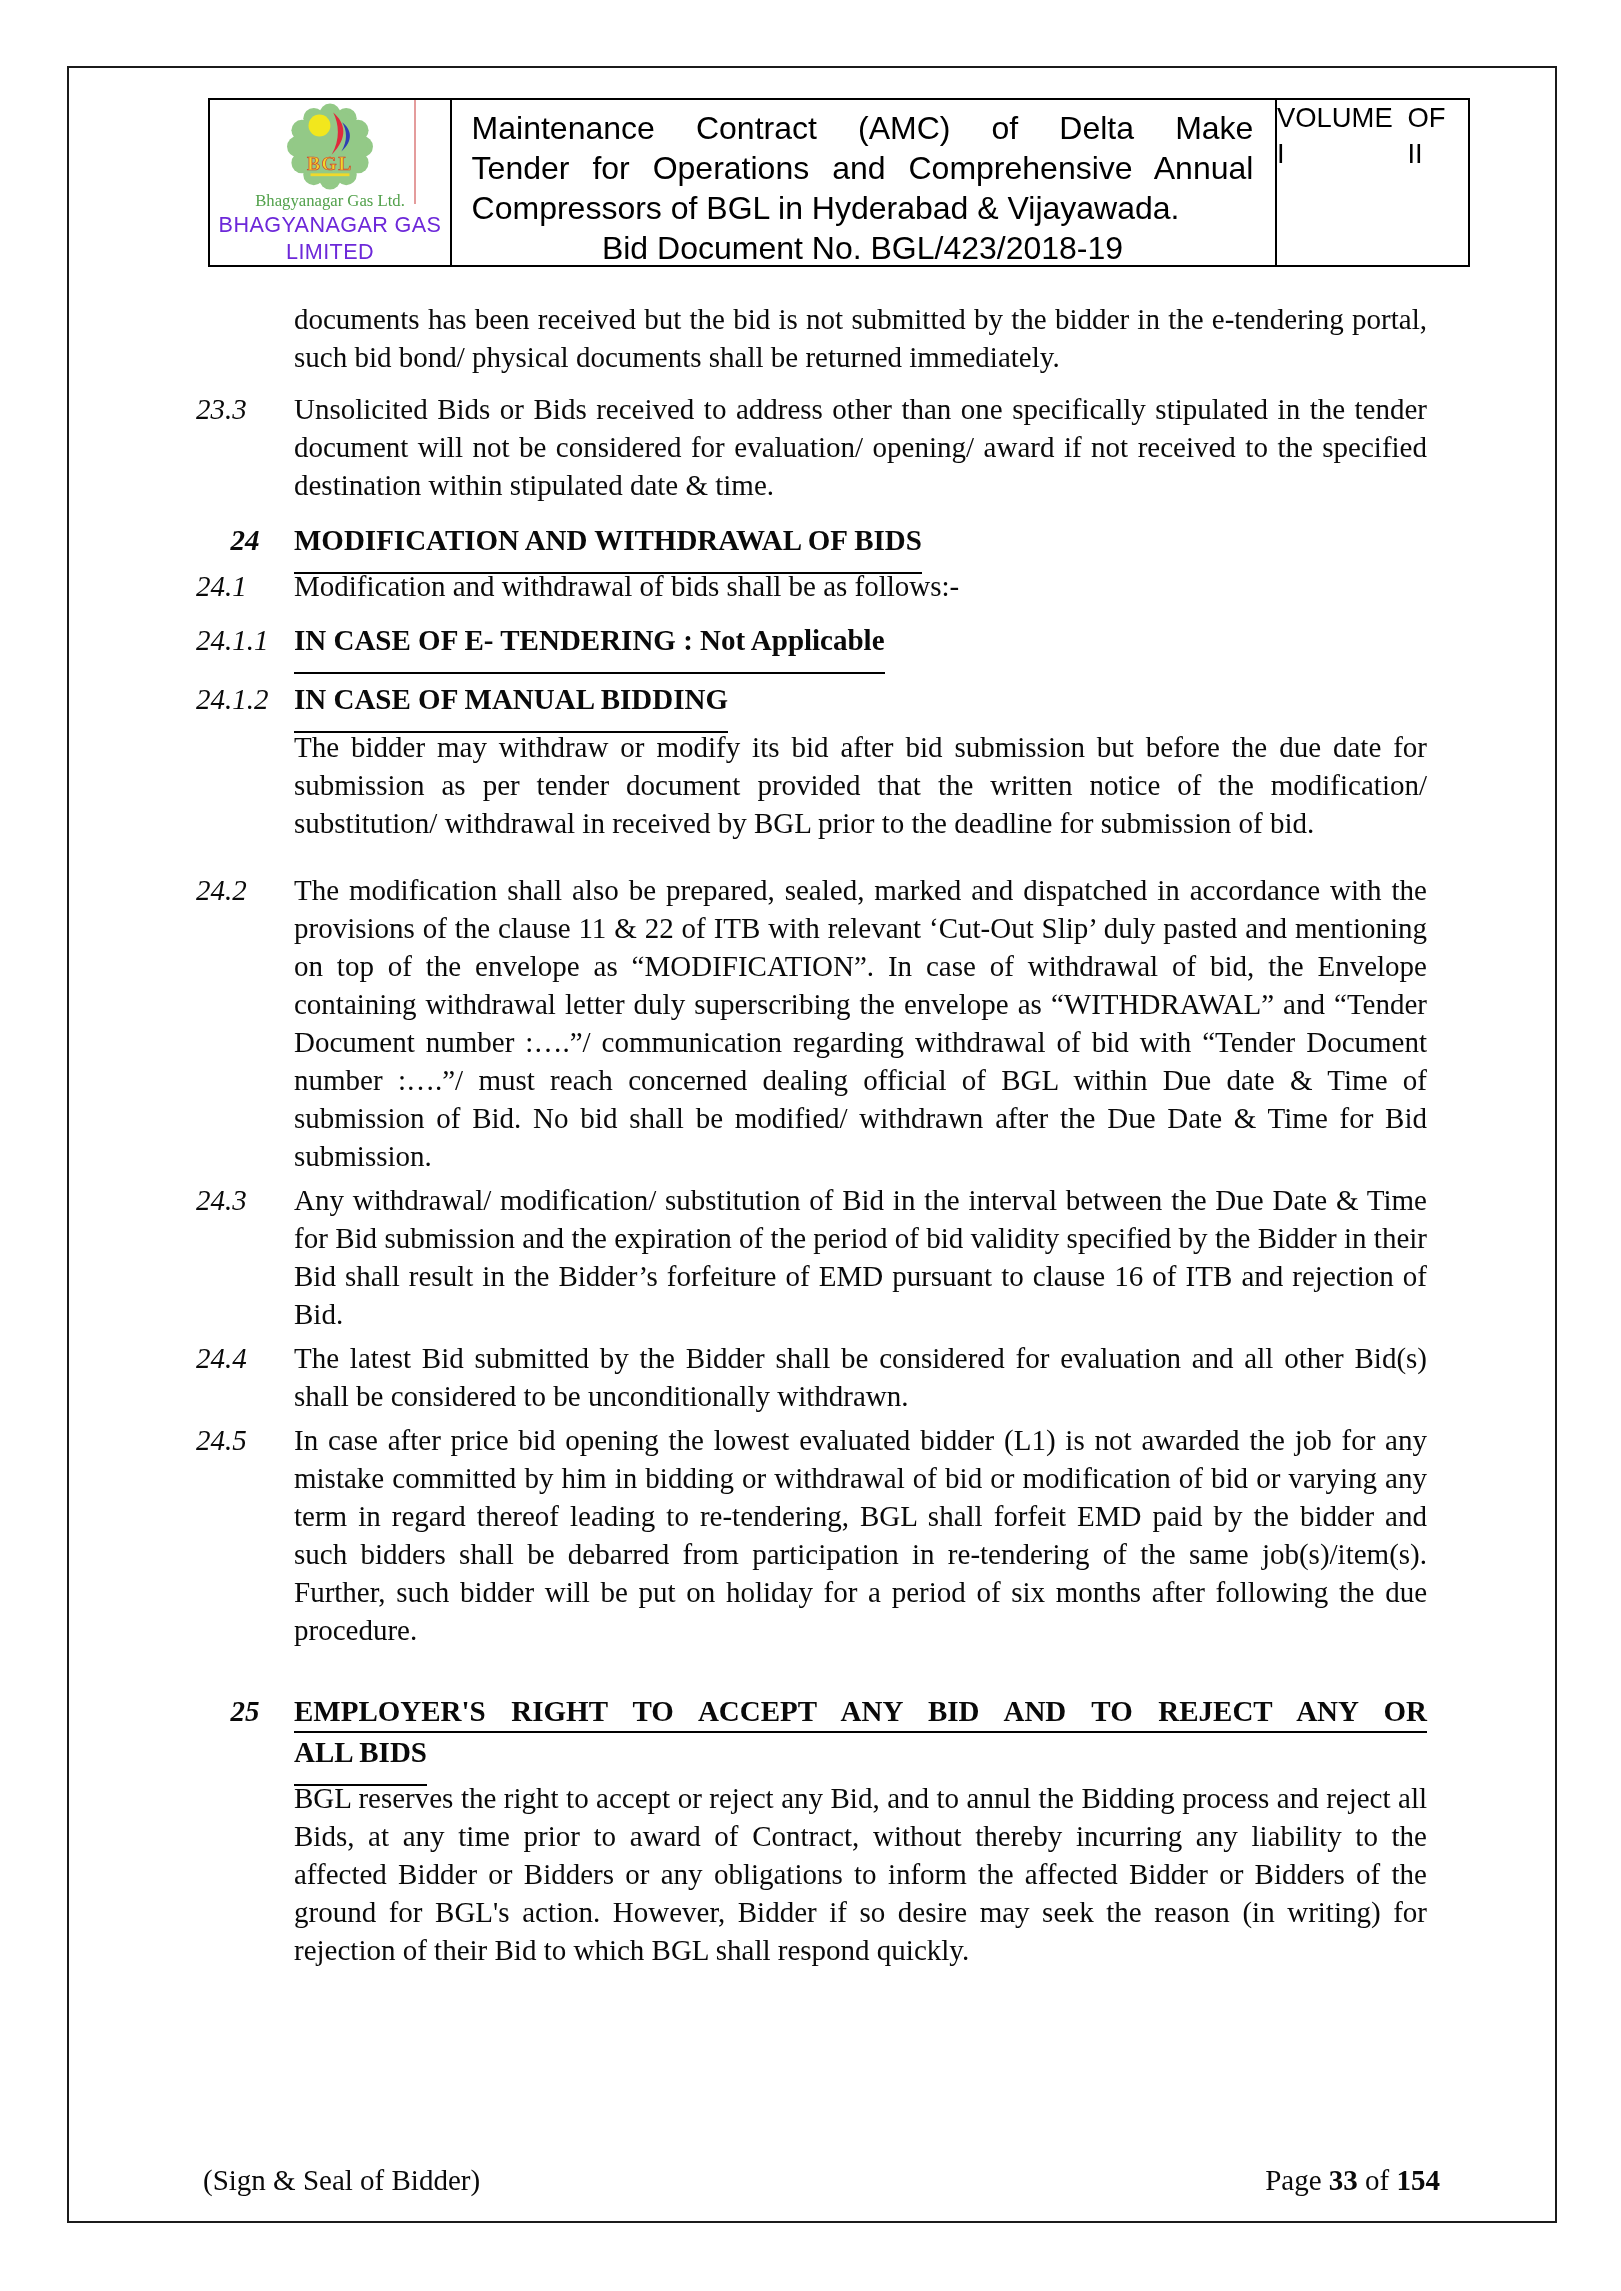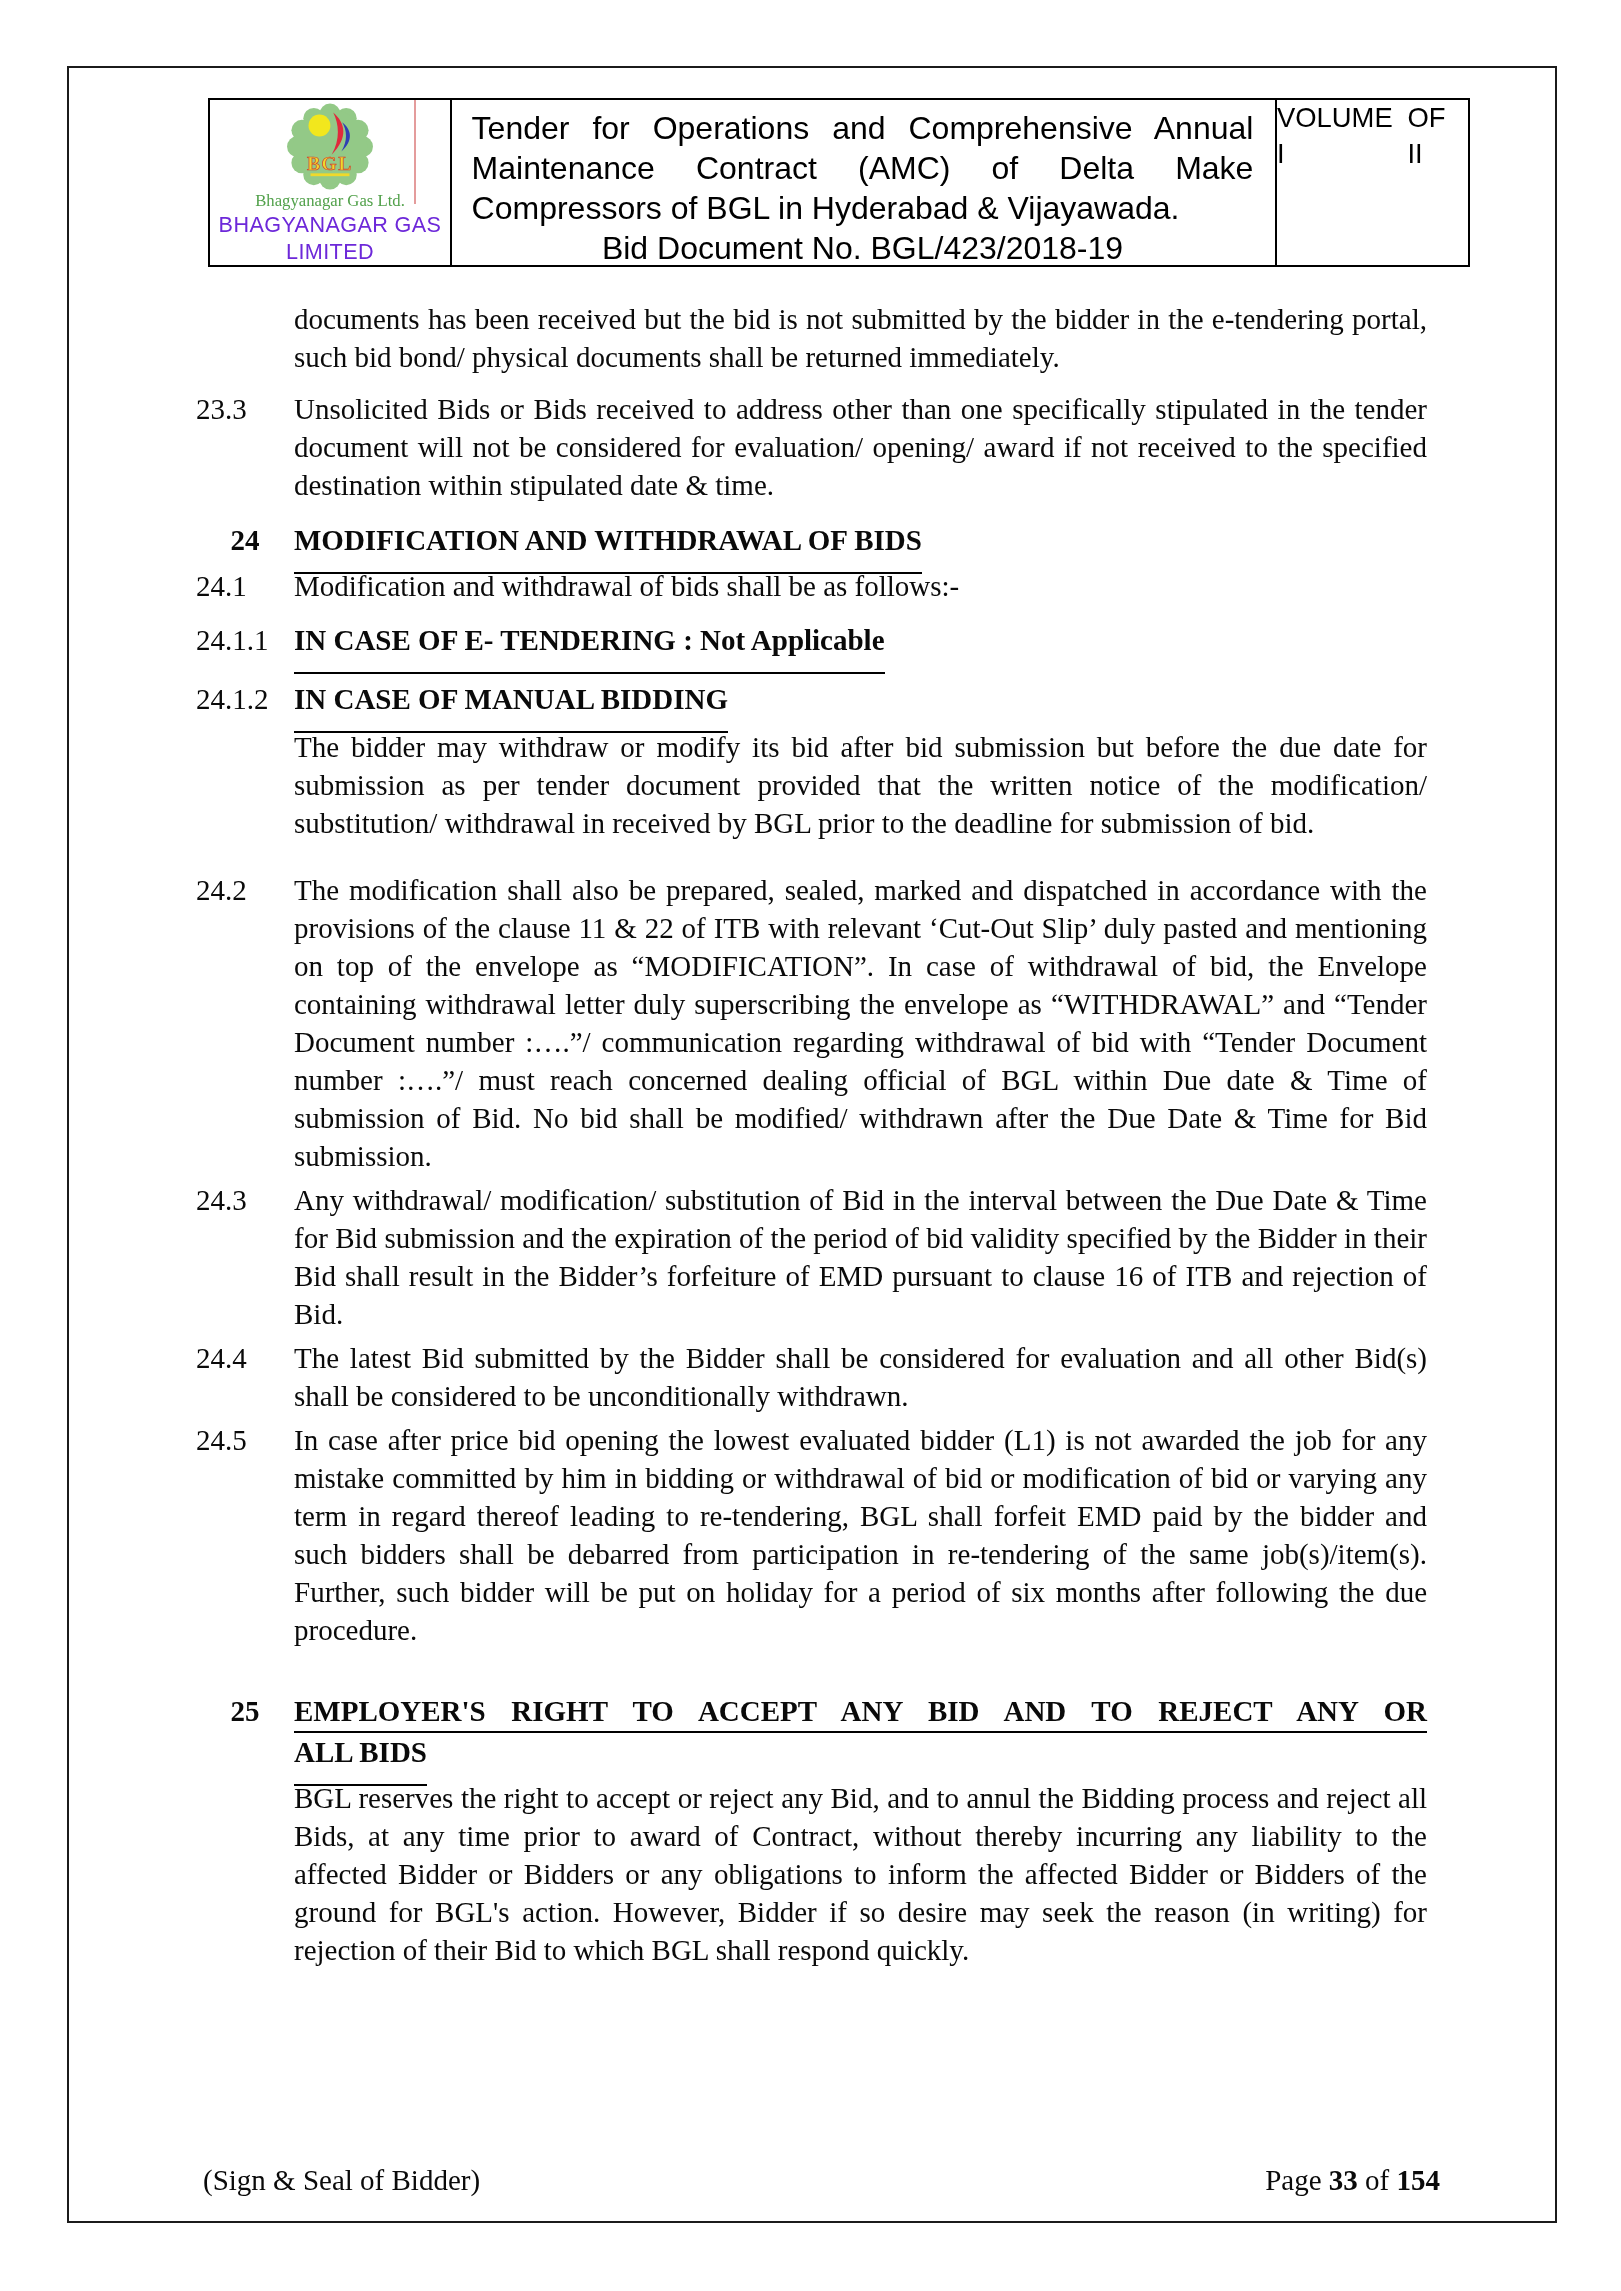--- a/index.html
+++ b/index.html
@@ -45,21 +45,21 @@
     width:193px;flex:none;border-left:2.9px solid #000;
     display:flex;flex-direction:row;align-items:flex-start;justify-content:center;
     font-family:"Liberation Sans",sans-serif;font-size:27.4px;line-height:36px;color:#000;
   }
   
   .content{
     position:absolute;left:196px;top:300px;width:1231px;
     font-size:29px;line-height:38px;
   }
   .row{display:flex;align-items:flex-start;}
-  .num{width:98px;flex:none;}
+  .num{width:98px;flex:none;font-style:italic;}
   .num.bold{font-weight:bold;text-align:center;}
   .ptext{flex:1;text-align:justify;}
   .hline{font-weight:bold;border-bottom:2.9px solid #000;padding-bottom:16px;}
   .hjust{
     font-weight:bold;text-align:justify;text-align-last:justify;
     border-bottom:2.9px solid #000;padding-bottom:1px;
   }
   .mt6{margin-top:5.9px}.mt8{margin-top:7.8px}.mt10{margin-top:9.8px}
   .mt14{margin-top:13.7px}.mt16{margin-top:15.7px}.mt18{margin-top:17.6px}
   .mt22{margin-top:21.6px}.mt30{margin-top:29px}.mt44{margin-top:43px}
@@ -102,22 +102,22 @@
     </svg>
     <div class="logo-sub">Bhagyanagar Gas Ltd.</div>
     <div class="company">
       <div>BHAGYANAGAR GAS</div>
       <div>LIMITED</div>
     </div>
     <div class="red-artifact"></div>
   </div>
 
   <div class="cell title-cell">
+    <div class="tl j">Maintenance Contract (AMC) of Delta Make</div>
     <div class="tl j">Tender for Operations and Comprehensive Annual</div>
-    <div class="tl j">Maintenance Contract (AMC) of Delta Make</div>
     <div class="tl">Compressors of BGL in Hyderabad &amp; Vijayawada.</div>
     <div class="tl c">Bid Document No. BGL/423/2018-19</div>
   </div>
 
   <div class="cell volume-cell">
     <div>VOLUME I</div>
     <div>OF II</div>
   </div>
 </div>
 

